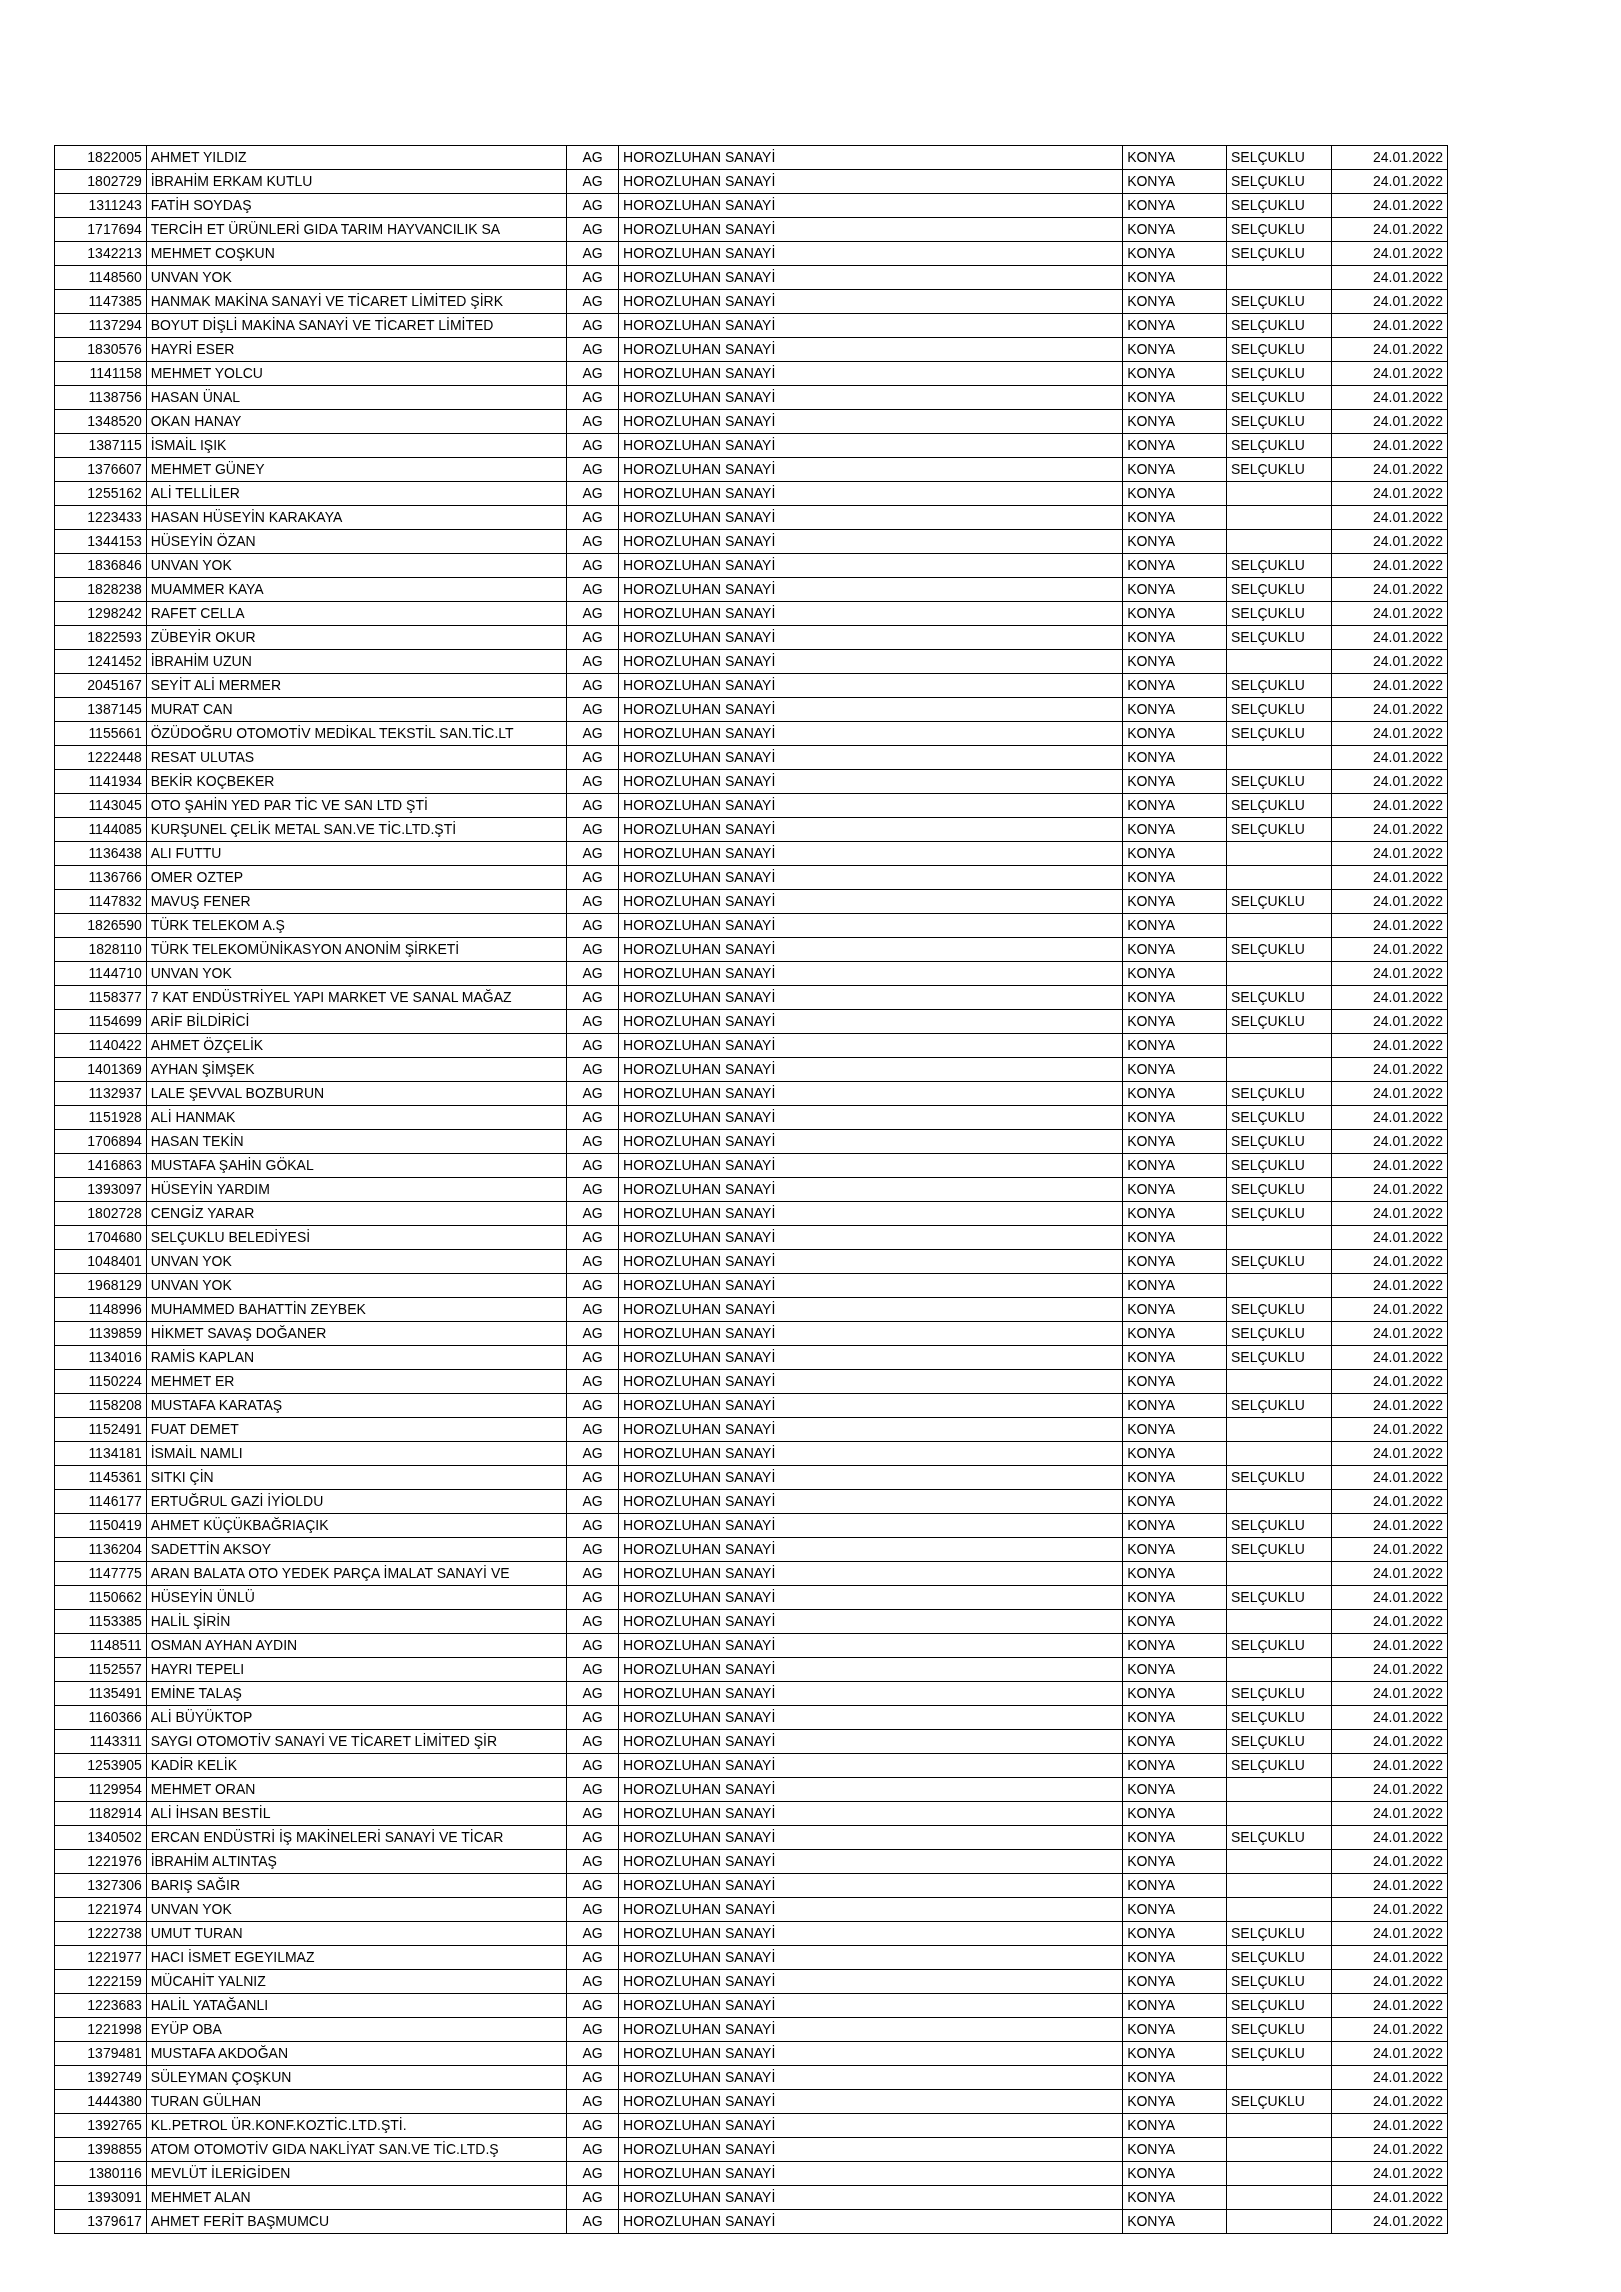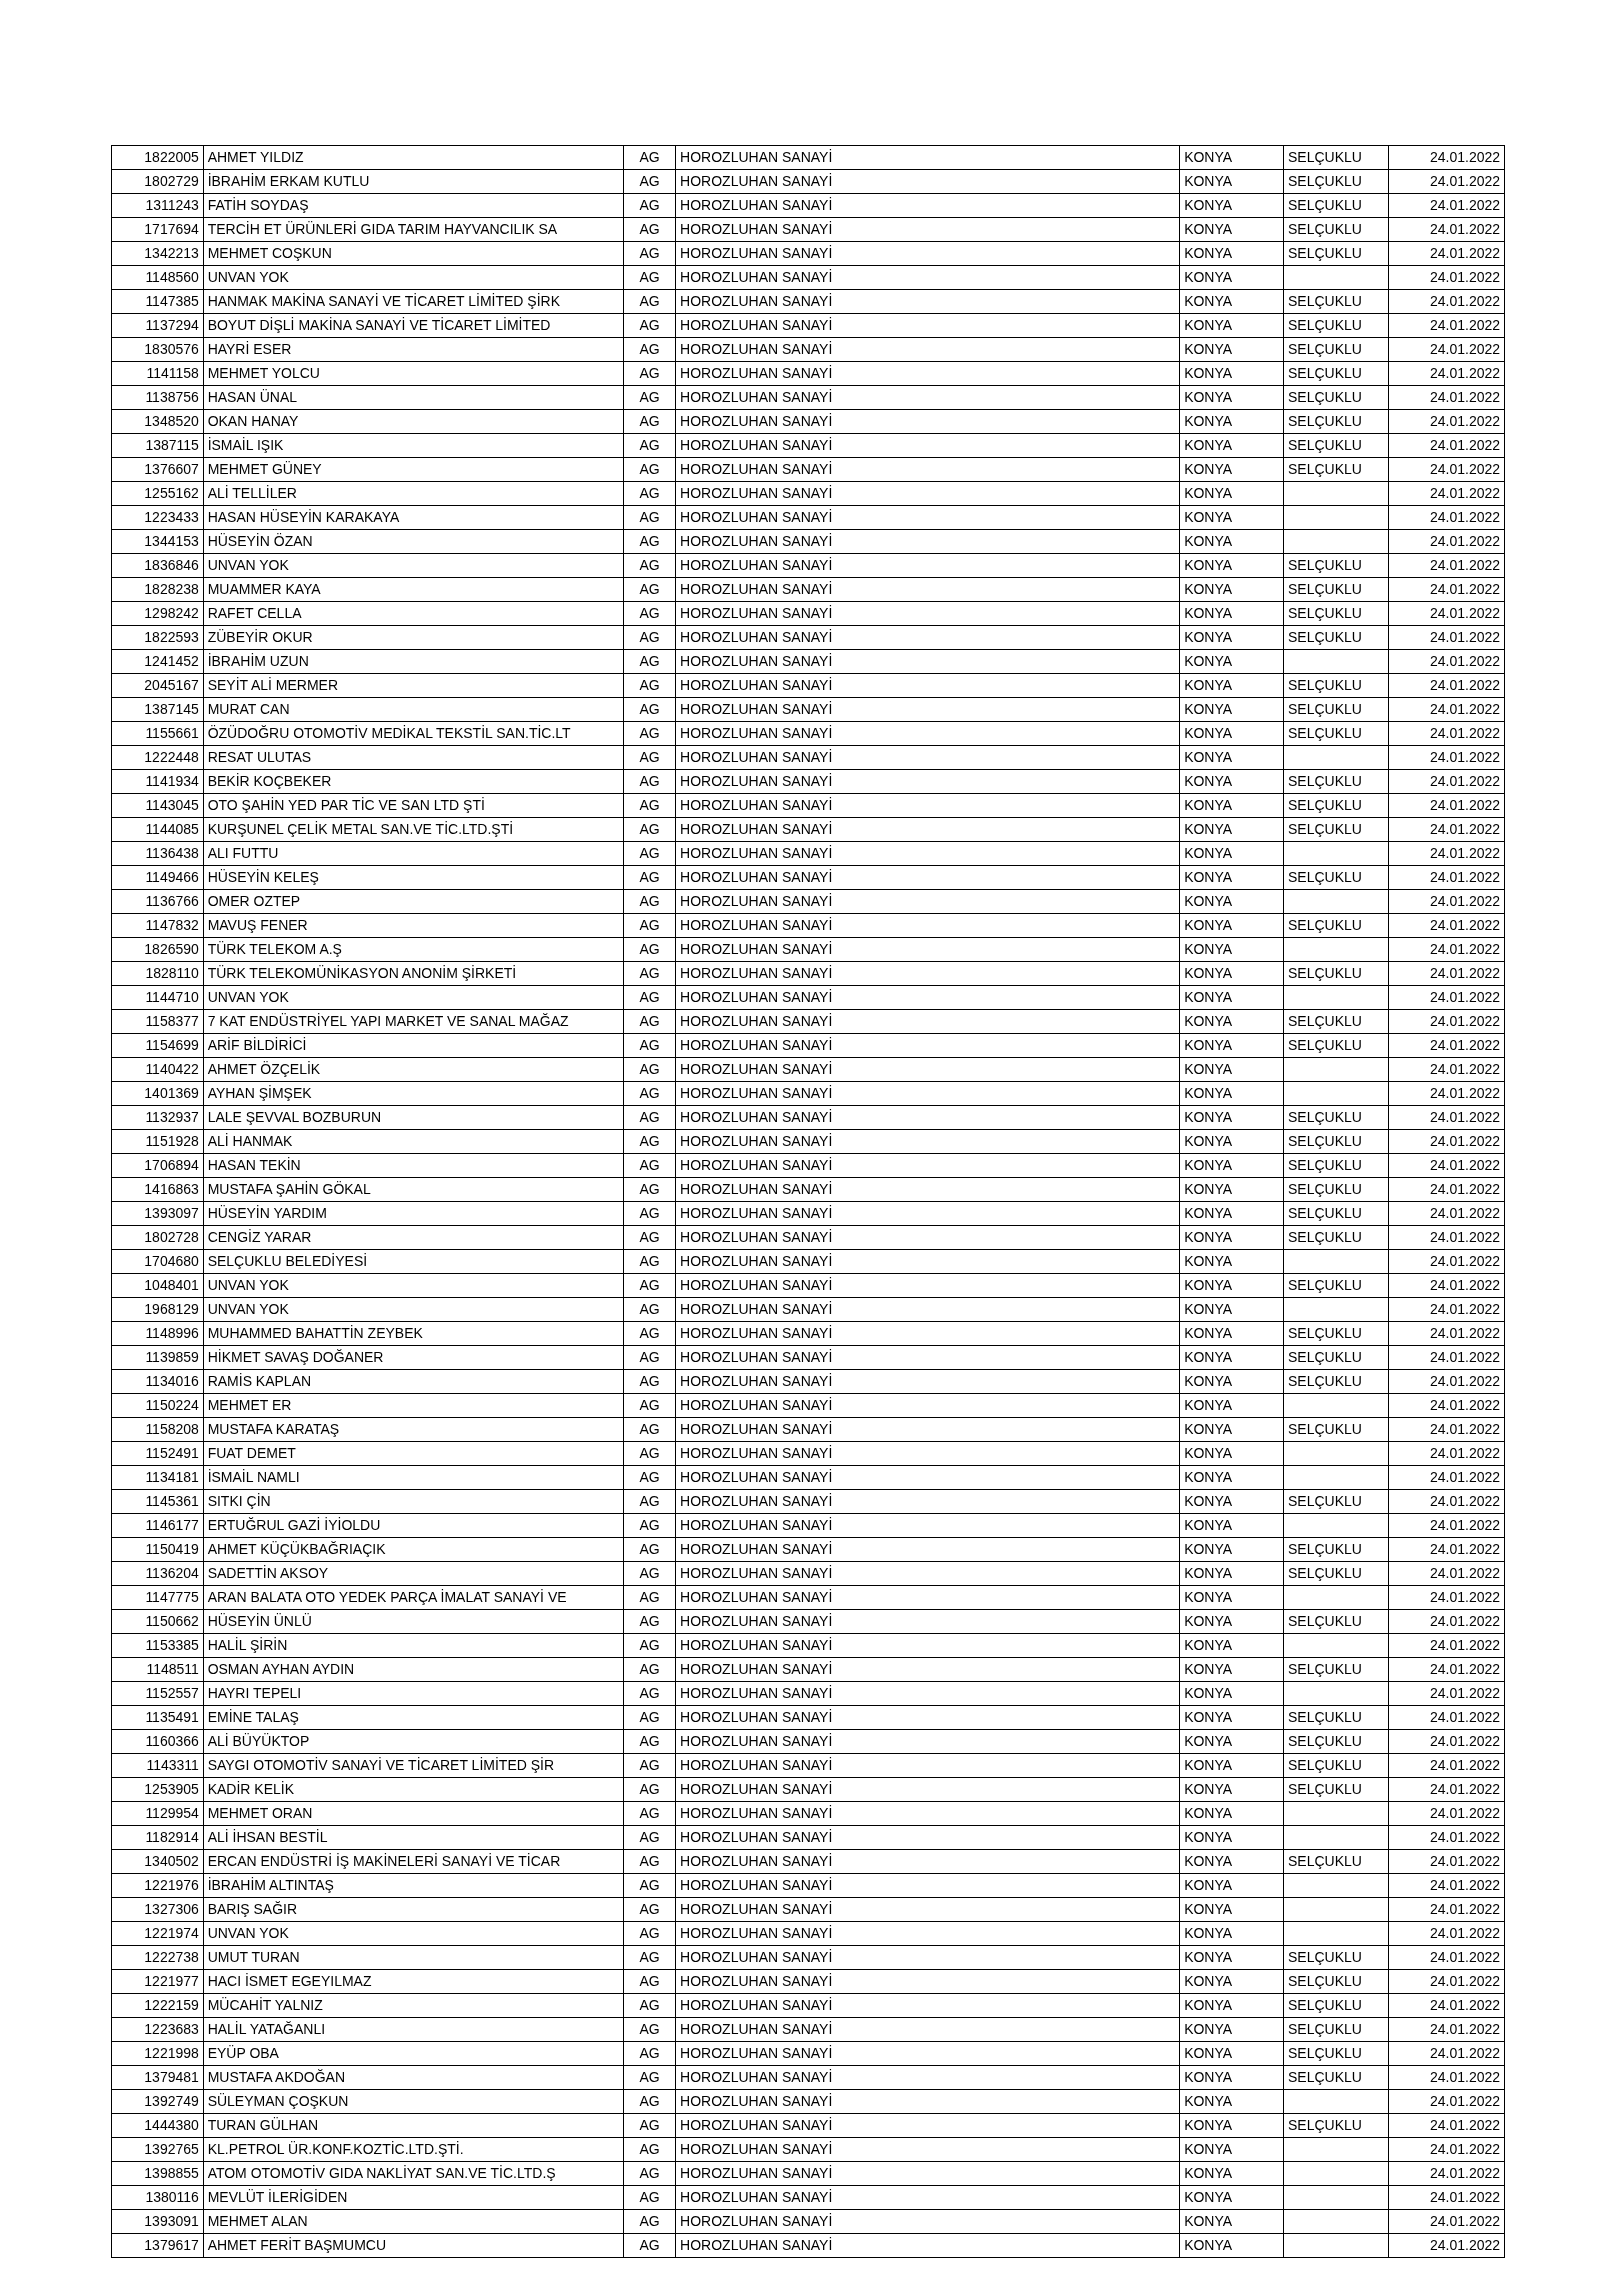--- a/index.html
+++ b/index.html
@@ -11,21 +11,21 @@
     width: 1621px;
     height: 2293px;
     font-family: "Liberation Sans", sans-serif;
     color: #000000;
   }
   .page {
     position: relative;
     width: 1621px;
     height: 2293px;
     box-sizing: border-box;
-    padding: 145px 94px 0 111px;
+    padding: 145px 94px 0 54px;
   }
   table.data-table {
     border-collapse: collapse;
     table-layout: fixed;
     width: 1394px;
     font-size: 14px;
     line-height: 1.0;
   }
   table.data-table td {
     border: 1px solid #000000;
@@ -313,29 +313,20 @@
         <tr>
           <td class="c-id">1136438</td>
           <td class="c-name">ALI FUTTU</td>
           <td class="c-code">AG</td>
           <td class="c-region">HOROZLUHAN SANAYİ</td>
           <td class="c-city">KONYA</td>
           <td class="c-district"></td>
           <td class="c-date">24.01.2022</td>
         </tr>
         <tr>
-          <td class="c-id">1149466</td>
-          <td class="c-name">HÜSEYİN KELEŞ</td>
-          <td class="c-code">AG</td>
-          <td class="c-region">HOROZLUHAN SANAYİ</td>
-          <td class="c-city">KONYA</td>
-          <td class="c-district">SELÇUKLU</td>
-          <td class="c-date">24.01.2022</td>
-        </tr>
-        <tr>
           <td class="c-id">1136766</td>
           <td class="c-name">OMER OZTEP</td>
           <td class="c-code">AG</td>
           <td class="c-region">HOROZLUHAN SANAYİ</td>
           <td class="c-city">KONYA</td>
           <td class="c-district"></td>
           <td class="c-date">24.01.2022</td>
         </tr>
         <tr>
           <td class="c-id">1147832</td>

